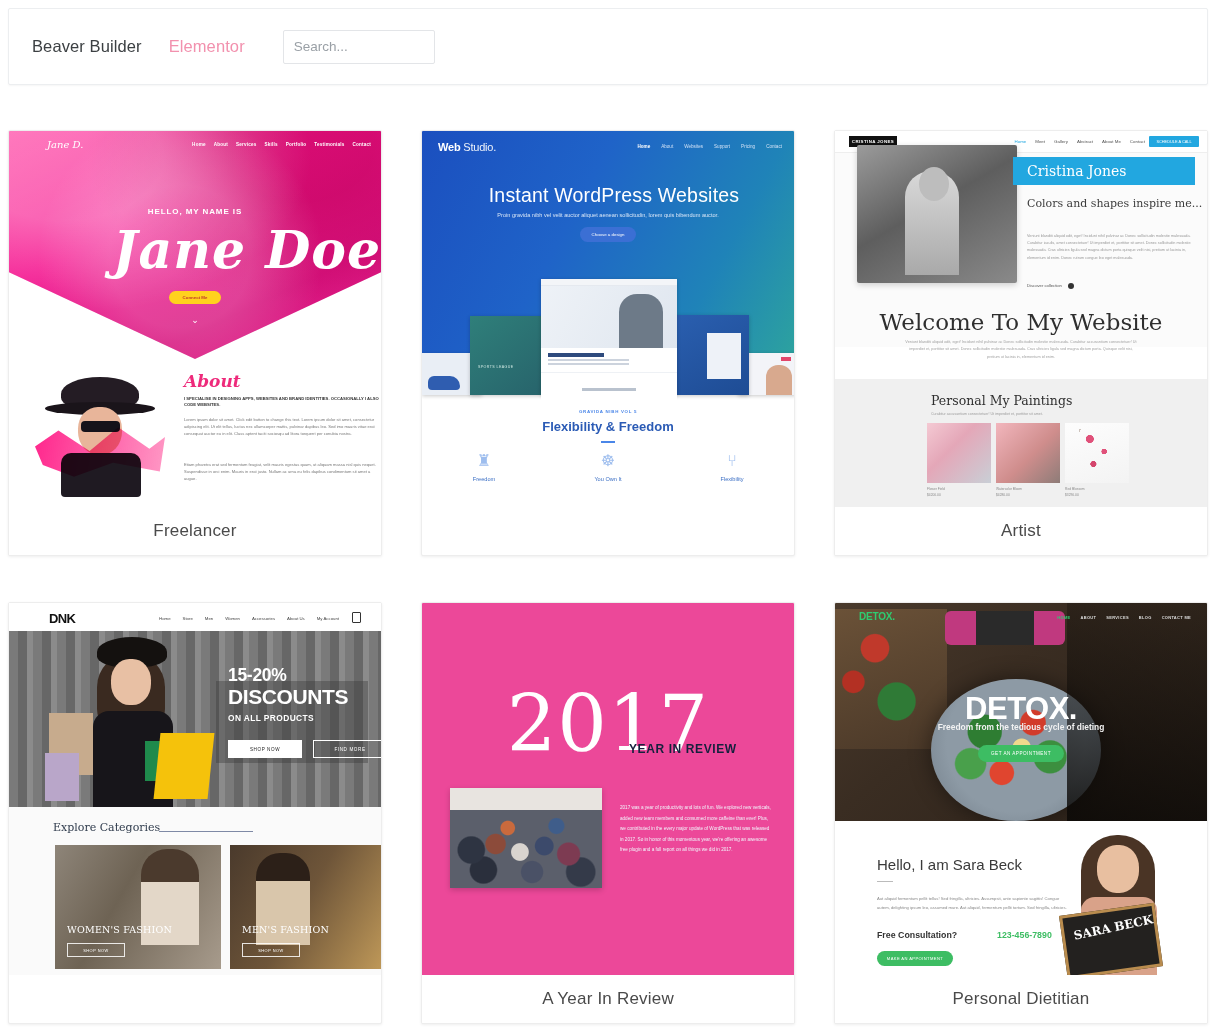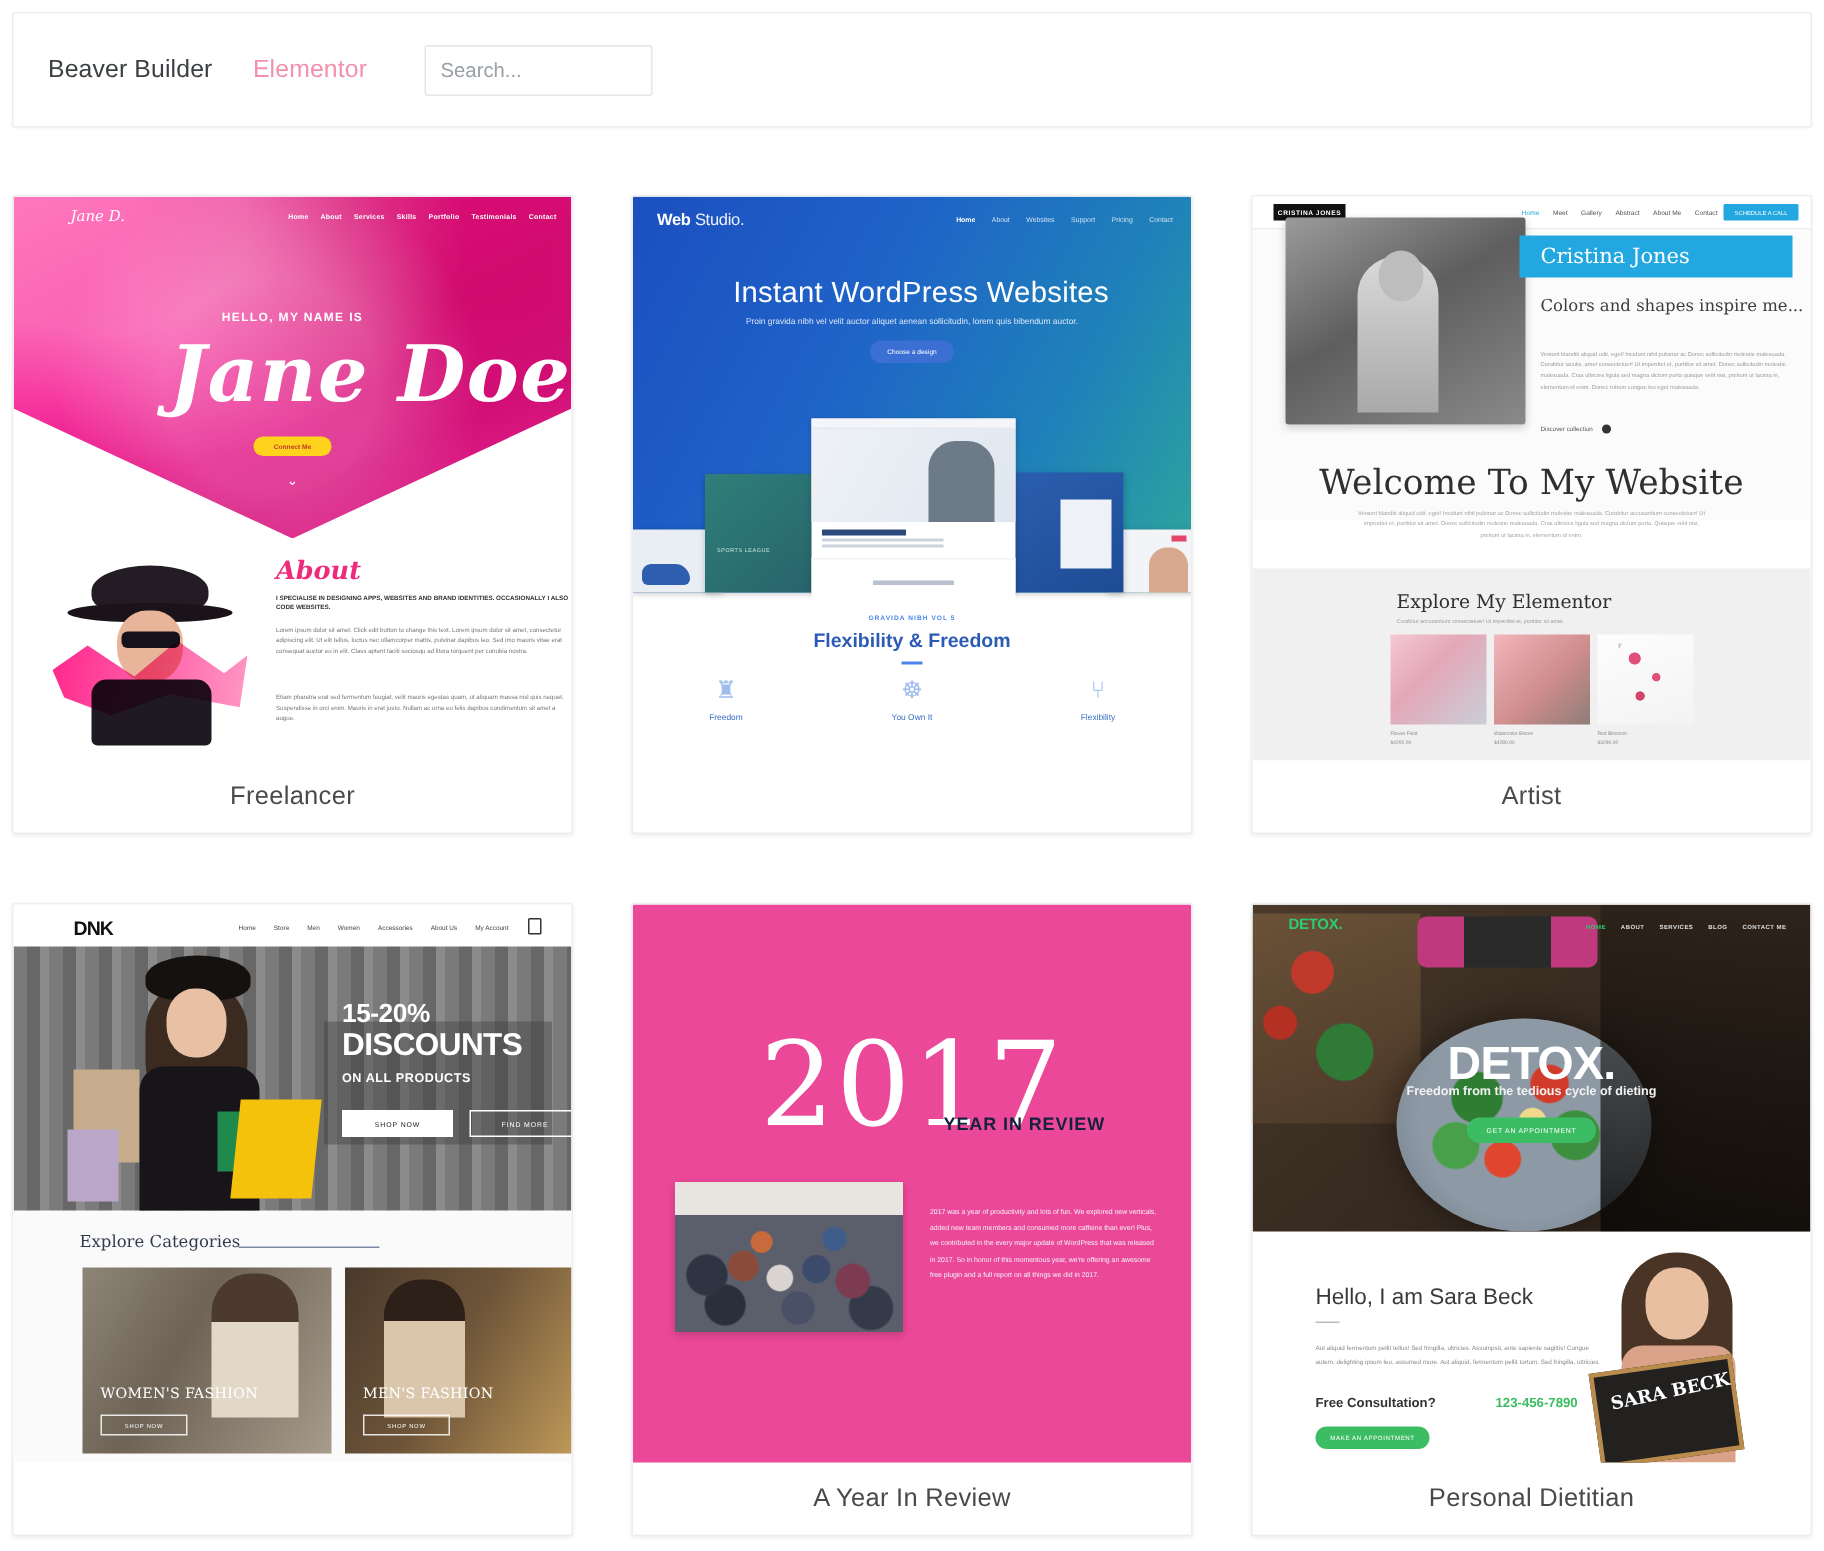--- a/index.html
+++ b/index.html
@@ -500,21 +500,21 @@
         <div class="c3-photo"></div>
         <div class="c3-band">
           <span>Cristina Jones</span>
         </div>
         <div class="c3-sub">Colors and shapes
 inspire me...</div>
         <div class="c3-text">Veniunt blanditi aliquid odit, eget! Incidunt nihil pulvinar ac Donec sollicitudin molestie malesuada. Curabitur iaculis, amet consectetuer! Ut imperdiet et, porttitor sit amet. Donec sollicitudin molestie malesuada. Cras ultricies ligula sed magna dictum porta quisque velit nisi, pretium ut lacinia in, elementum id enim. Donec rutrum congue leo eget malesuada.</div>
         <div class="c3-link"><span>Discover collection</span><b></b></div>
         <div class="c3-welcome">Welcome To My Website</div>
         <div class="c3-wtext">Veniunt blanditi aliquid odit, eget! Incidunt nihil pulvinar ac Donec sollicitudin molestie malesuada. Curabitur accusantium consectetuer! Ut imperdiet et, porttitor sit amet. Donec sollicitudin molestie malesuada. Cras ultricies ligula sed magna dictum porta. Quisque velit nisi, pretium ut lacinia in, elementum id enim.</div>
-        <div class="c3-paint-t">Explore My Elementor</div>
+        <div class="c3-paint-t">Personal My Paintings</div>
         <div class="c3-paint-s">Curabitur accusantium consectetuer! Ut imperdiet et, porttitor sit amet.</div>
         <div class="c3-paints">
           <div class="c3-paint c3-p1"></div>
           <div class="c3-paint c3-p2"></div>
           <div class="c3-paint c3-p3"></div>
         </div>
         <div class="c3-caps">
           <div class="c3-cap">
             <div>Flower Field</div>
             <div>$4200.00</div>

